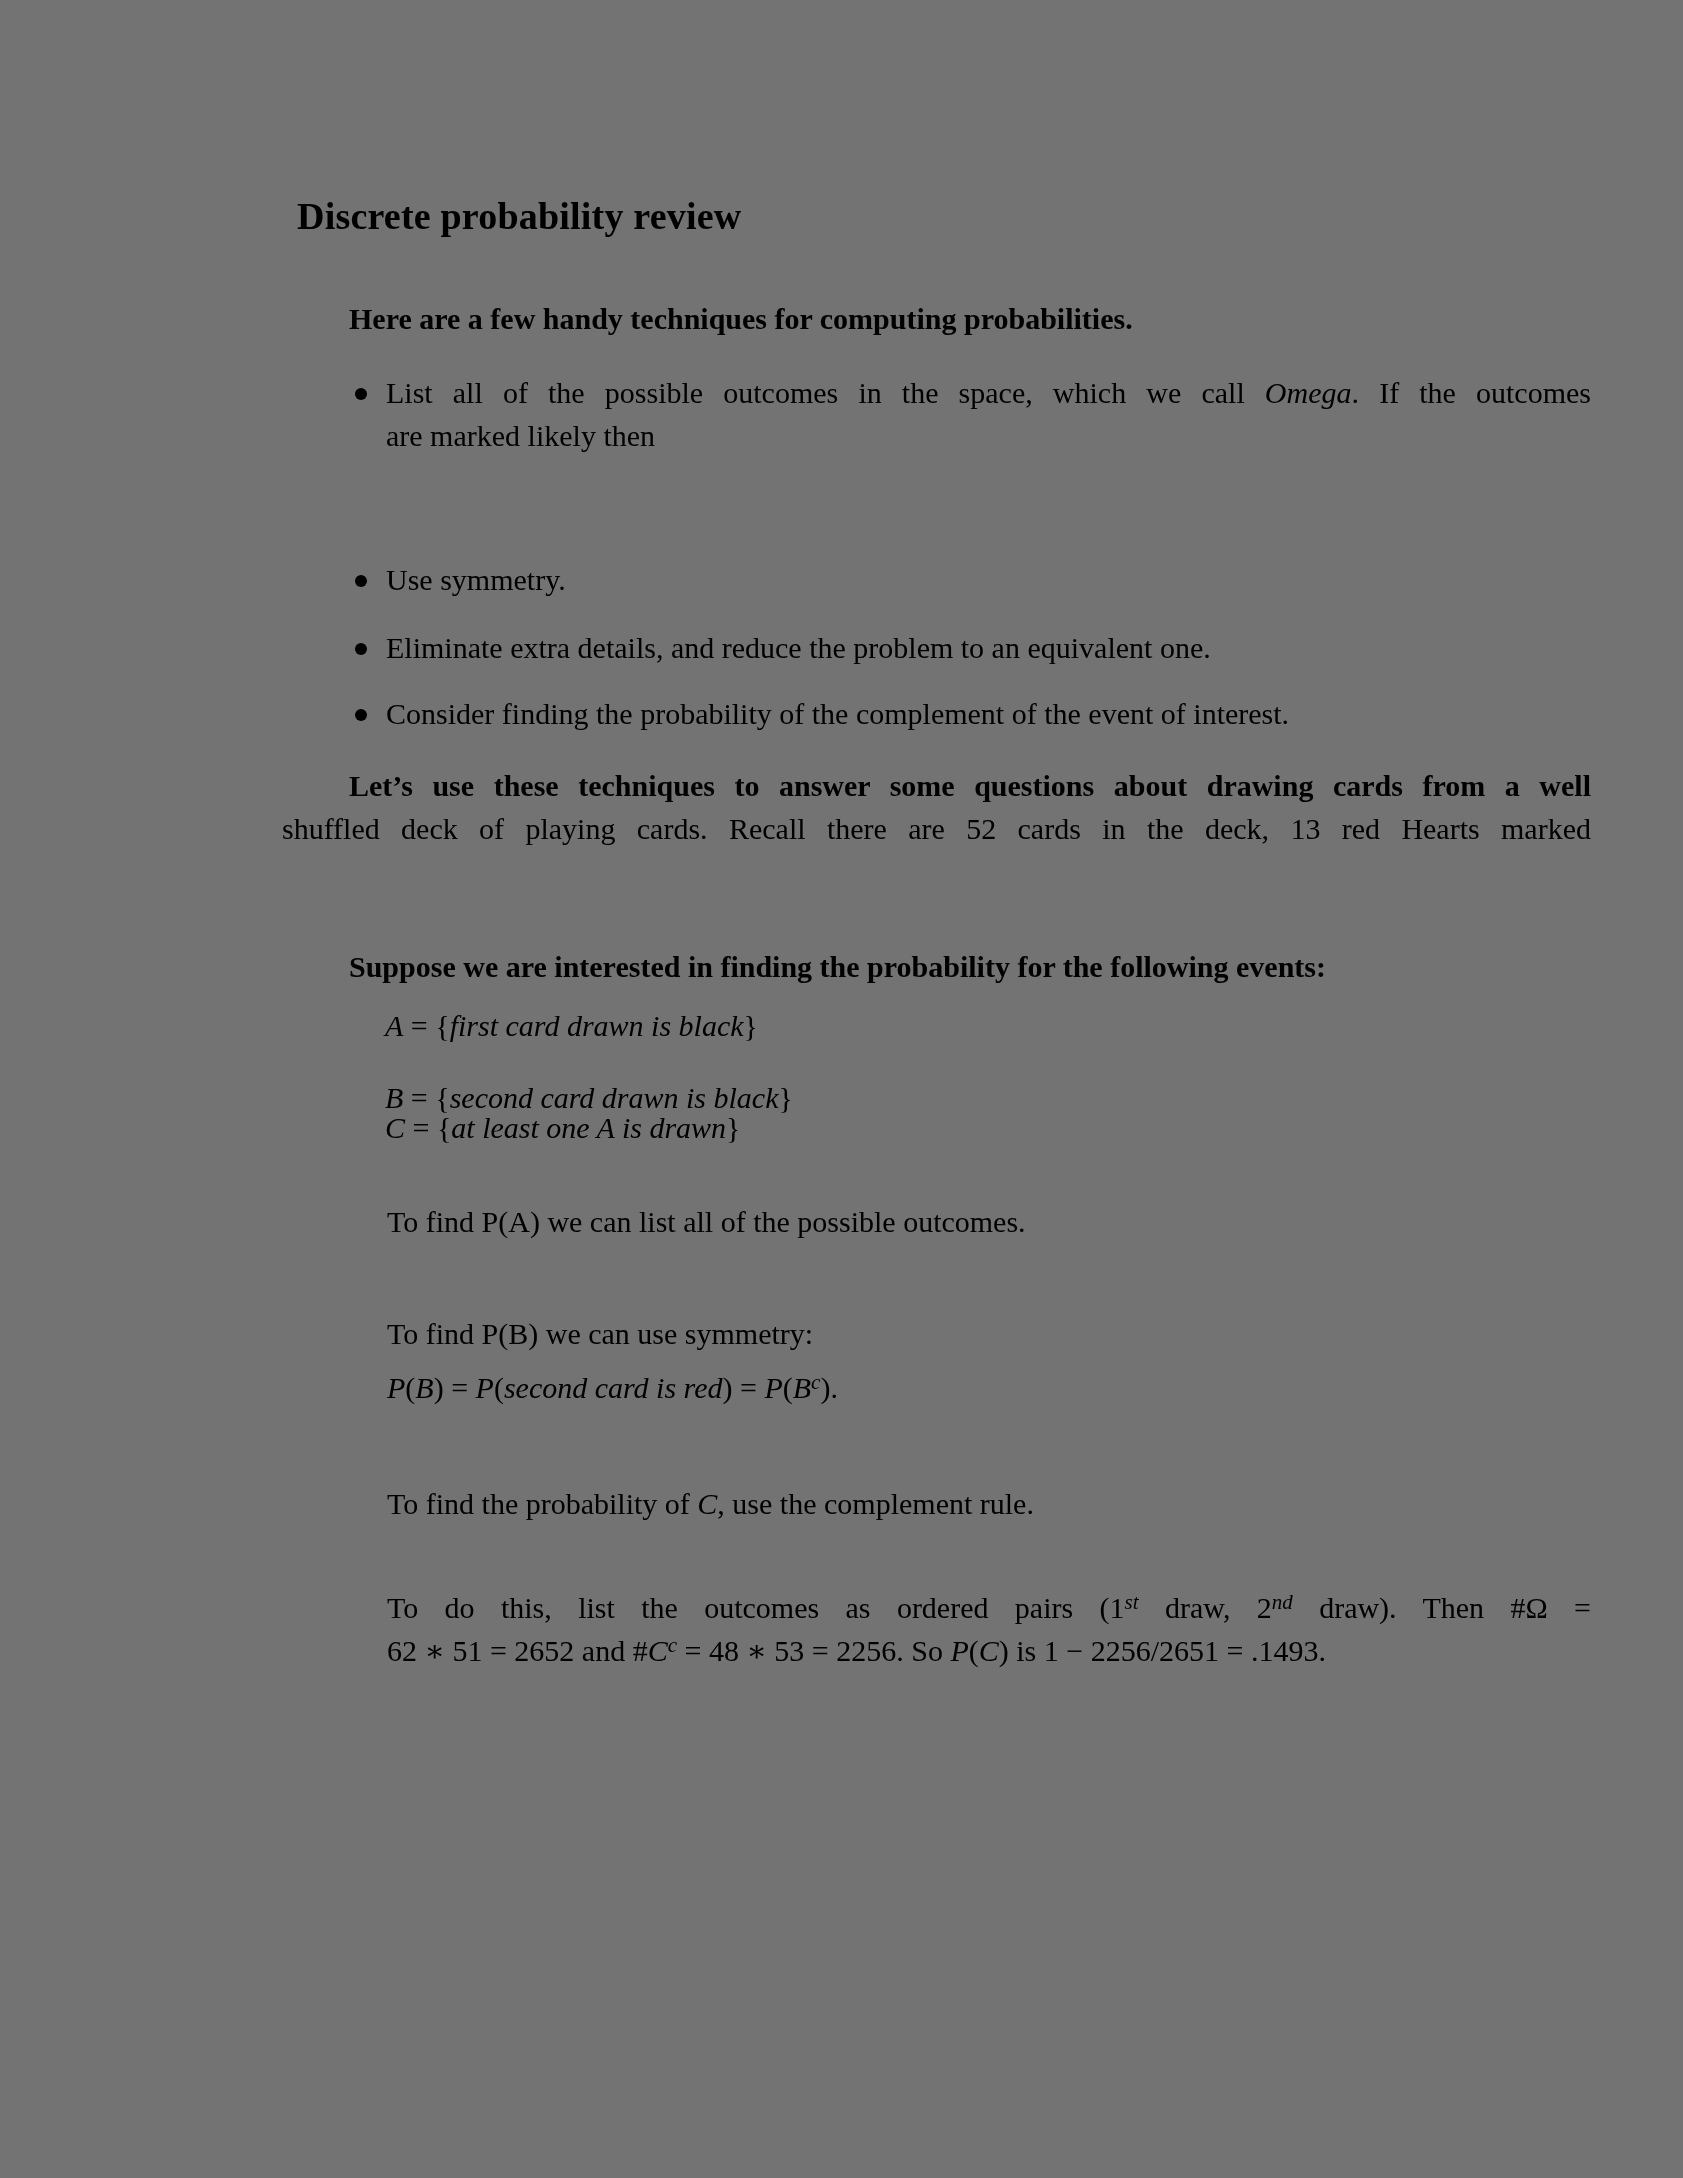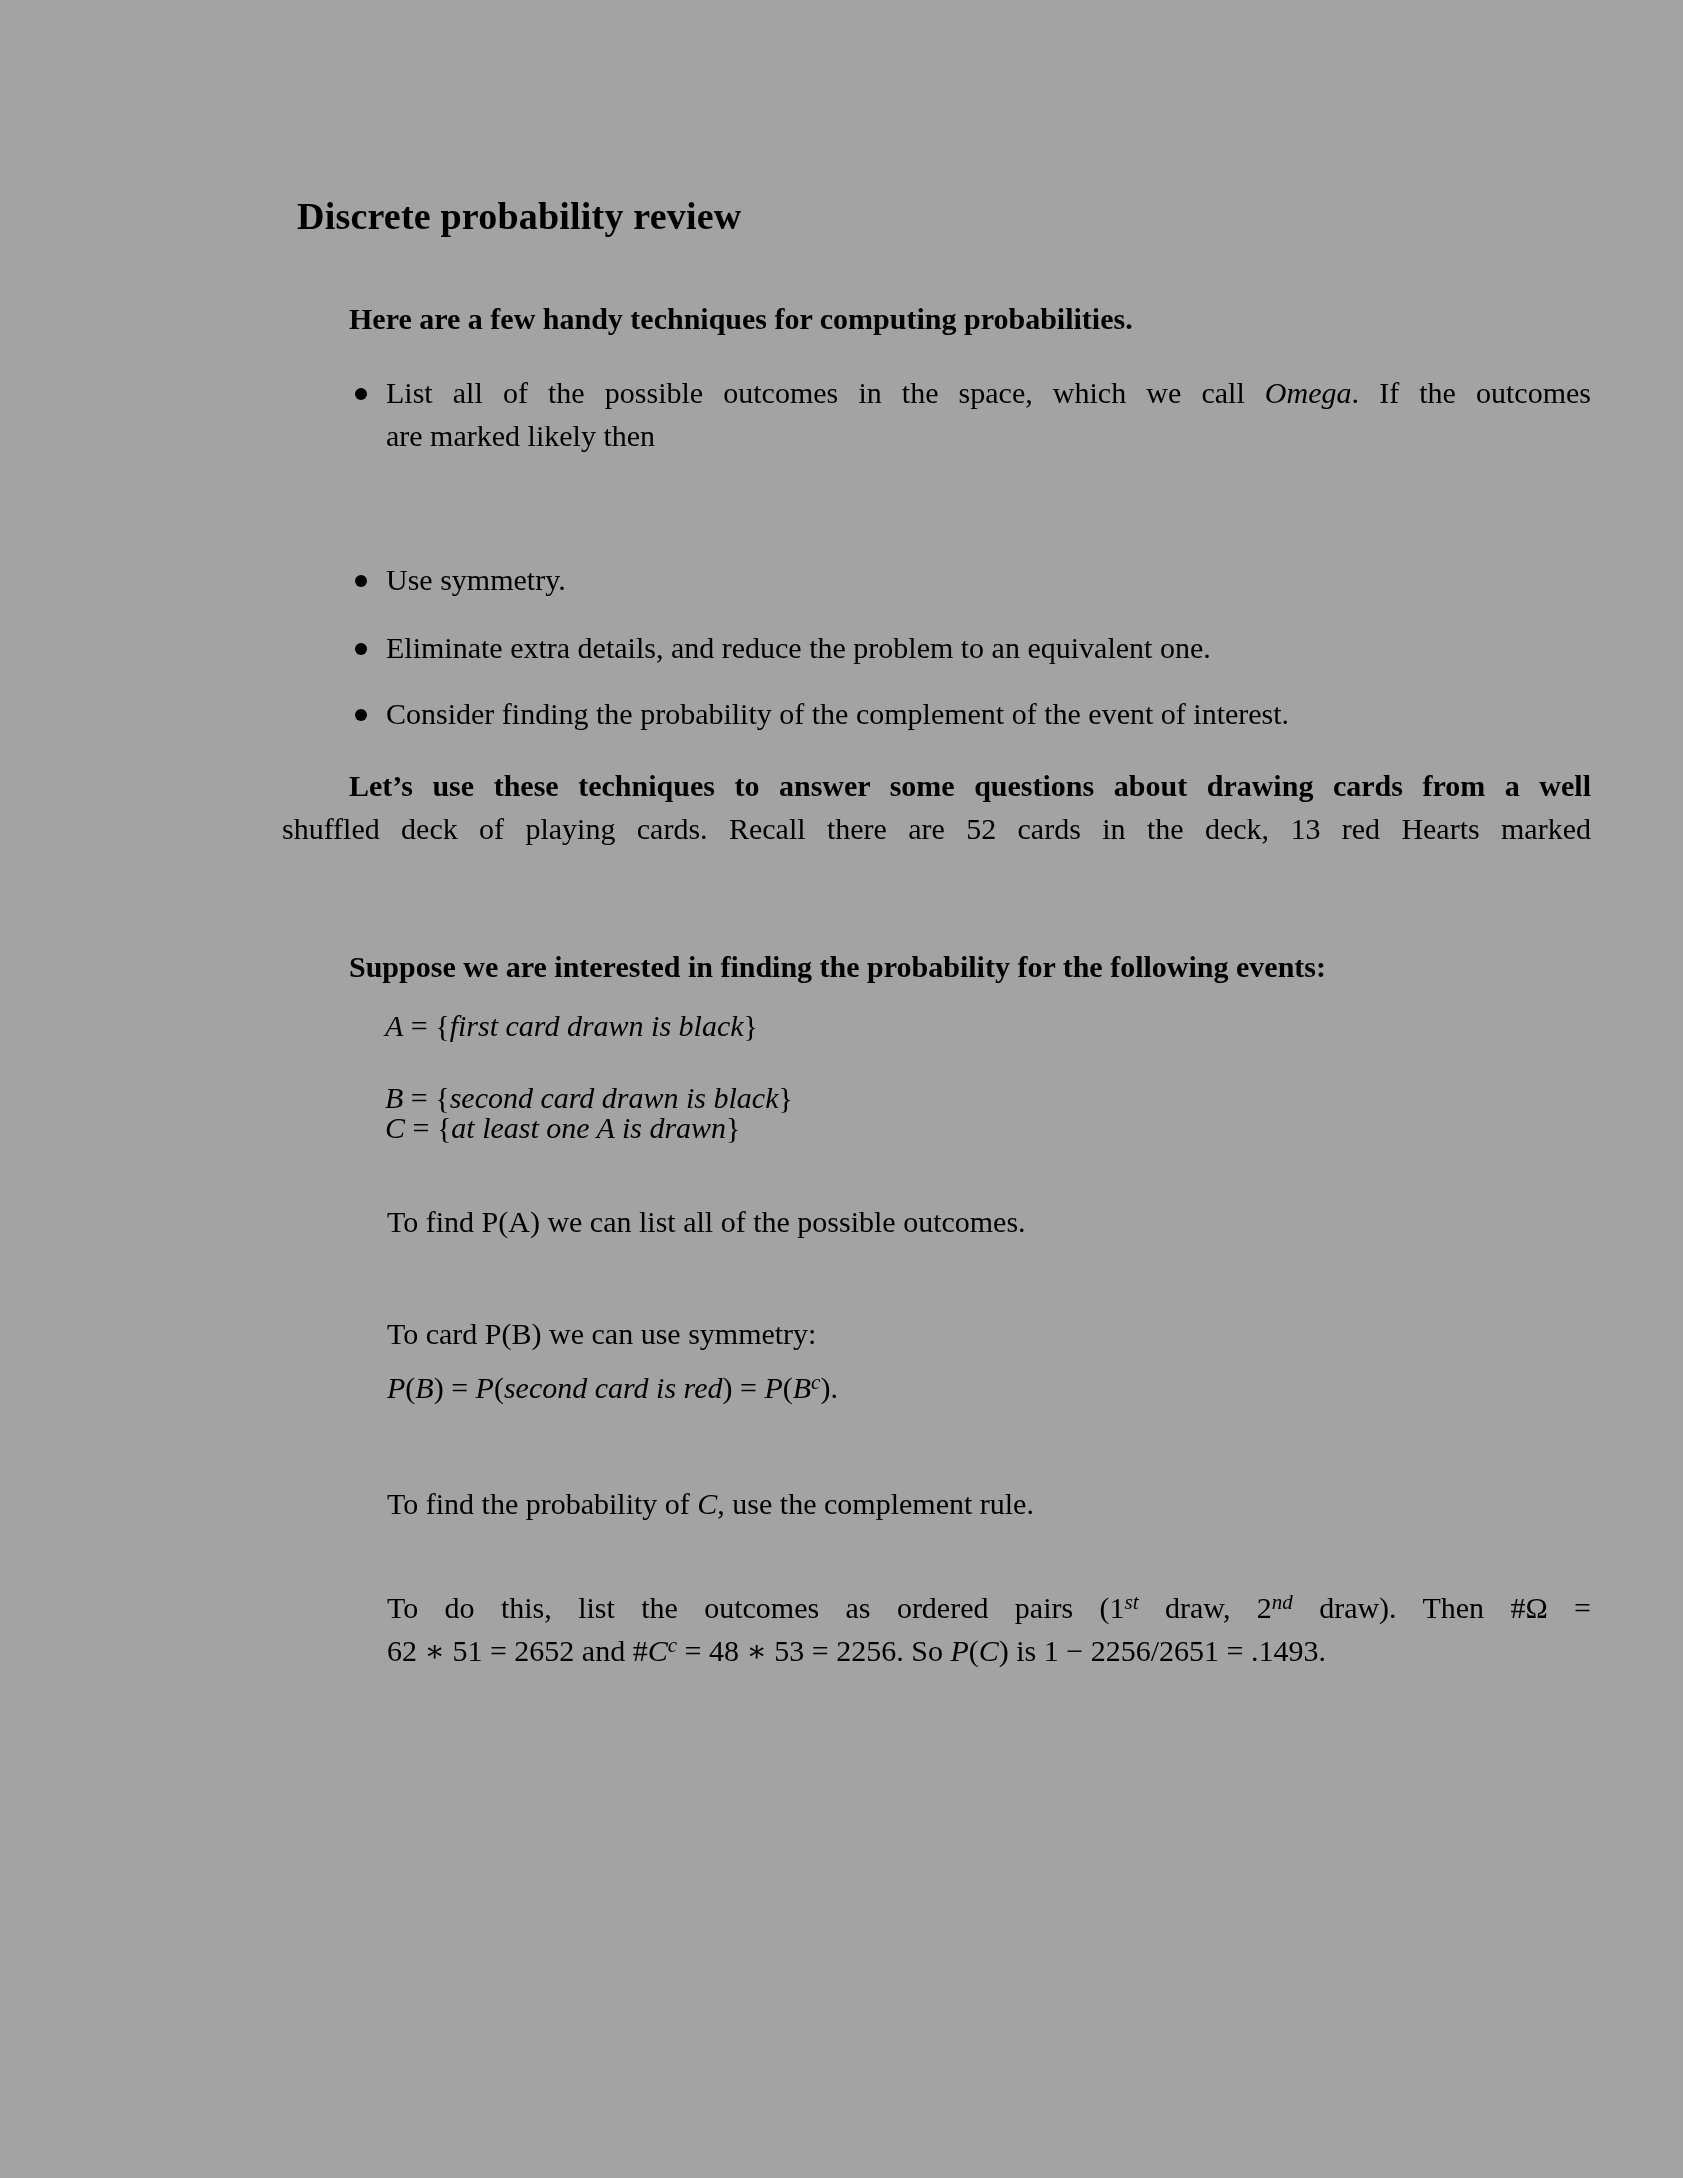--- a/index.html
+++ b/index.html
@@ -1,19 +1,19 @@
 <!DOCTYPE html>
 <html><head>
 <meta charset="utf-8">
 <style>
   html,body{margin:0;padding:0;background:#888;}
   .page{
     position:relative;
     width:1683px;height:2178px;
-    background:#a3a3a3;
+    background:#737373;
     font-family:"Liberation Serif","DejaVu Serif",serif;
     color:#000;
     font-size:30px;
     overflow:hidden;
   }
   .abs{position:absolute;}
   .line{line-height:43px;}
   .w-main{left:282px;width:1309px;}
   .w-item{left:386px;width:1205px;}
   .w-sol{left:387px;width:1204px;}
@@ -75,21 +75,21 @@
   </div>
 
   <div class="abs line w-main indent" style="top:945px;">Suppose we are interested in finding the probability for the following events:</div>
 
   <div class="abs line" style="left:385px;top:1004px;width:1206px;"><span class="it">A</span><span> = {</span><span class="it">first card drawn is black</span><span>}</span></div>
   <div class="abs line" style="left:385px;top:1076px;width:1206px;"><span class="it">B</span><span> = {</span><span class="it">second card drawn is black</span><span>}</span></div>
   <div class="abs line" style="left:385px;top:1106px;width:1206px;"><span class="it">C</span><span> = {</span><span class="it">at least one A is drawn</span><span>}</span></div>
 
   <div class="abs line w-sol" style="top:1200px;">To find P(A) we can list all of the possible outcomes.</div>
 
-  <div class="abs line w-sol" style="top:1312px;">To card P(B) we can use symmetry:</div>
+  <div class="abs line w-sol" style="top:1312px;">To find P(B) we can use symmetry:</div>
 
   <div class="abs line w-sol" style="top:1366px;"><span class="it">P</span><span>(</span><span class="it">B</span><span>) = </span><span class="it">P</span><span>(</span><span class="it">second card is red</span><span>) = </span><span class="it">P</span><span>(</span><span class="it">B</span><span class="it sup">c</span><span>).</span></div>
 
   <div class="abs line w-sol" style="top:1482px;"><span>To find the probability of </span><span class="it">C</span><span>, use the complement rule.</span></div>
 
   <div class="abs w-sol" style="top:1586px;">
     <div class="line jl"><span>To do this, list the outcomes as ordered pairs (1</span><span class="it sup">st</span><span> draw, 2</span><span class="it sup">nd</span><span> draw). Then #Ω =</span></div>
     <div class="line"><span>62 ∗ 51 = 2652 and #</span><span class="it">C</span><span class="it sup">c</span><span> = 48 ∗ 53 = 2256. So </span><span class="it">P</span><span>(</span><span class="it">C</span><span>) is 1 − 2256/2651 = .1493.</span></div>
   </div>
 

